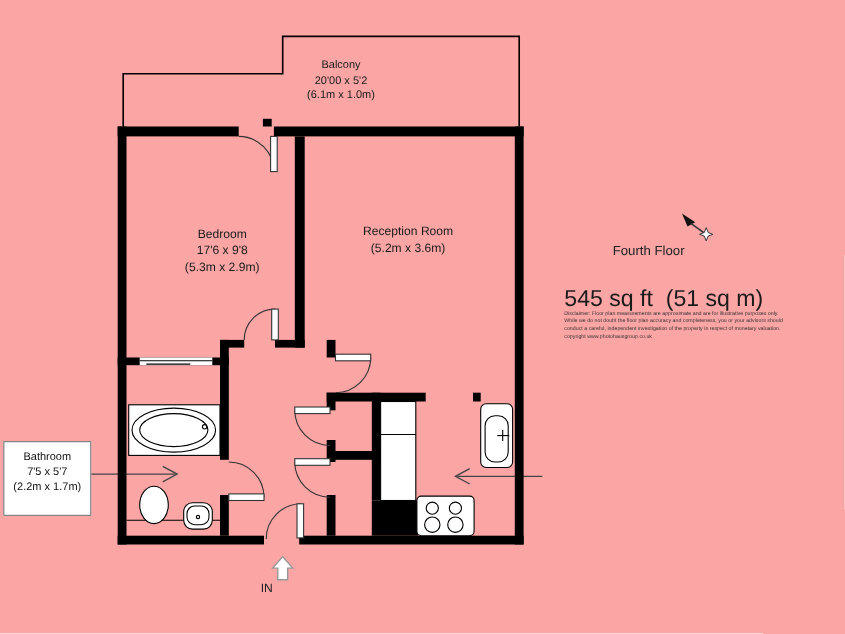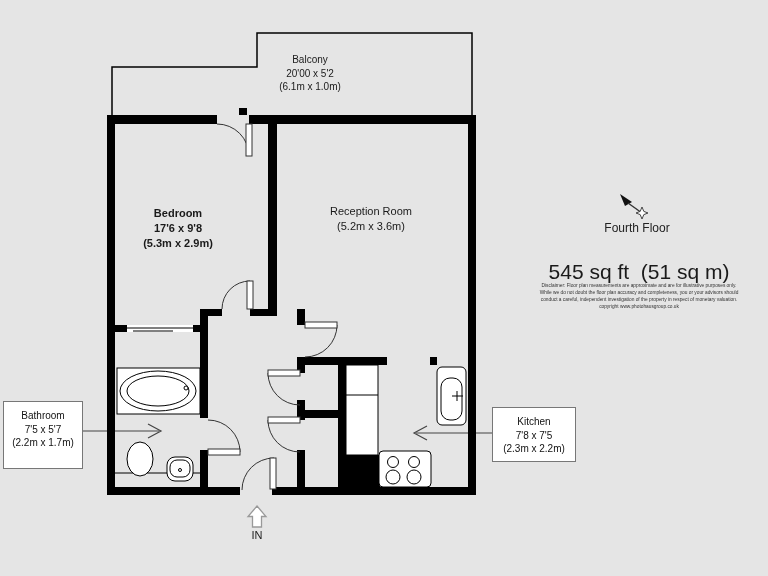--- a/index.html
+++ b/index.html
@@ -1,24 +1,24 @@
 <!DOCTYPE html>
 <html><head>
 <meta charset="utf-8">
 <style>
   html,body{margin:0;padding:0;background:#fff;}
-  #canvas{position:relative;width:768px;height:576px;background:#e5e5e5;overflow:hidden;
+  #canvas{position:relative;width:768px;height:576px;background:#fca5a5;overflow:hidden;
           font-family:"Liberation Sans","DejaVu Sans",sans-serif;color:#111;}
   #plan-svg{position:absolute;left:0;top:0;}
   .lbl{position:absolute;text-align:center;color:#1a1a1a;}
   .room-lbl{font-size:11px;line-height:15px;width:160px;}
   .balcony-lbl{font-size:10px;line-height:13.5px;width:160px;}
   .callout{position:absolute;border:1px solid #777;background:#fff;text-align:center;
            font-size:10px;line-height:13.5px;box-sizing:border-box;}
-  .rc{position:absolute;text-align:center;}
+  .rc{position:absolute;}
   .floor-txt{font-size:12px;color:#222;}
   .area-title{font-size:16px;color:#1a1a1a;}
   .area-value{font-size:21px;color:#1a1a1a;}
   .disclaimer{font-size:4.8px;line-height:7px;color:#333;}
   .brand{font-size:16px;font-weight:600;letter-spacing:3.5px;}
   .in-txt{font-size:11px;color:#222;}
 </style>
 </head>
 <body>
 
@@ -125,42 +125,37 @@
       <polygon points="642,207 643.8,211.4 648,213 643.8,214.6 642,219 640.2,214.6 636,213 640.2,211.4" fill="#fff" stroke="#333" stroke-width="0.9"></polygon>
     </g>
   </svg>
 
   <div class="lbl balcony-lbl" style="left:230px;top:53px;">
     <div>Balcony</div>
     <div>20'00 x 5'2</div>
     <div>(6.1m x 1.0m)</div>
   </div>
 
-  <div class="lbl room-lbl" style="left:98px;top:206px;font-weight:bold;">
+  <div class="lbl room-lbl" style="left:122px;top:206px;">
     <div>Bedroom</div>
     <div>17'6 x 9'8</div>
     <div>(5.3m x 2.9m)</div>
   </div>
 
   <div class="lbl room-lbl" style="left:291px;top:204px;text-align:center;">
     <div>Reception Room</div>
     <div>(5.2m x 3.6m)</div>
   </div>
 
   <div class="callout" style="left:3px;top:401px;width:80px;height:68px;padding-top:7px;">
     <div>Bathroom</div>
     <div>7'5 x 5'7</div>
     <div>(2.2m x 1.7m)</div>
   </div>
 
-  <div class="callout" style="left:492px;top:407px;width:84px;height:55px;padding-top:7px;">
-    <div>Kitchen</div>
-    <div>7'8 x 7'5</div>
-    <div>(2.3m x 2.2m)</div>
-  </div>
 
   <div class="rc floor-txt" style="left:557px;top:221px;width:160px;">Fourth Floor</div>
   <div class="rc area-value" style="left:513px;top:260px;width:252px;">545 sq ft&nbsp; (51 sq m)</div>
   <div class="rc disclaimer" style="left:513px;top:282px;width:252px;">
     <div>Disclaimer: Floor plan measurements are approximate and are for illustrative purposes only.</div>
     <div>While we do not doubt the floor plan accuracy and completeness, you or your advisors should</div>
     <div>conduct a careful, independent investigation of the property in respect of monetary valuation.</div>
     <div>copyright www.photohausgroup.co.uk</div>
   </div>
 

